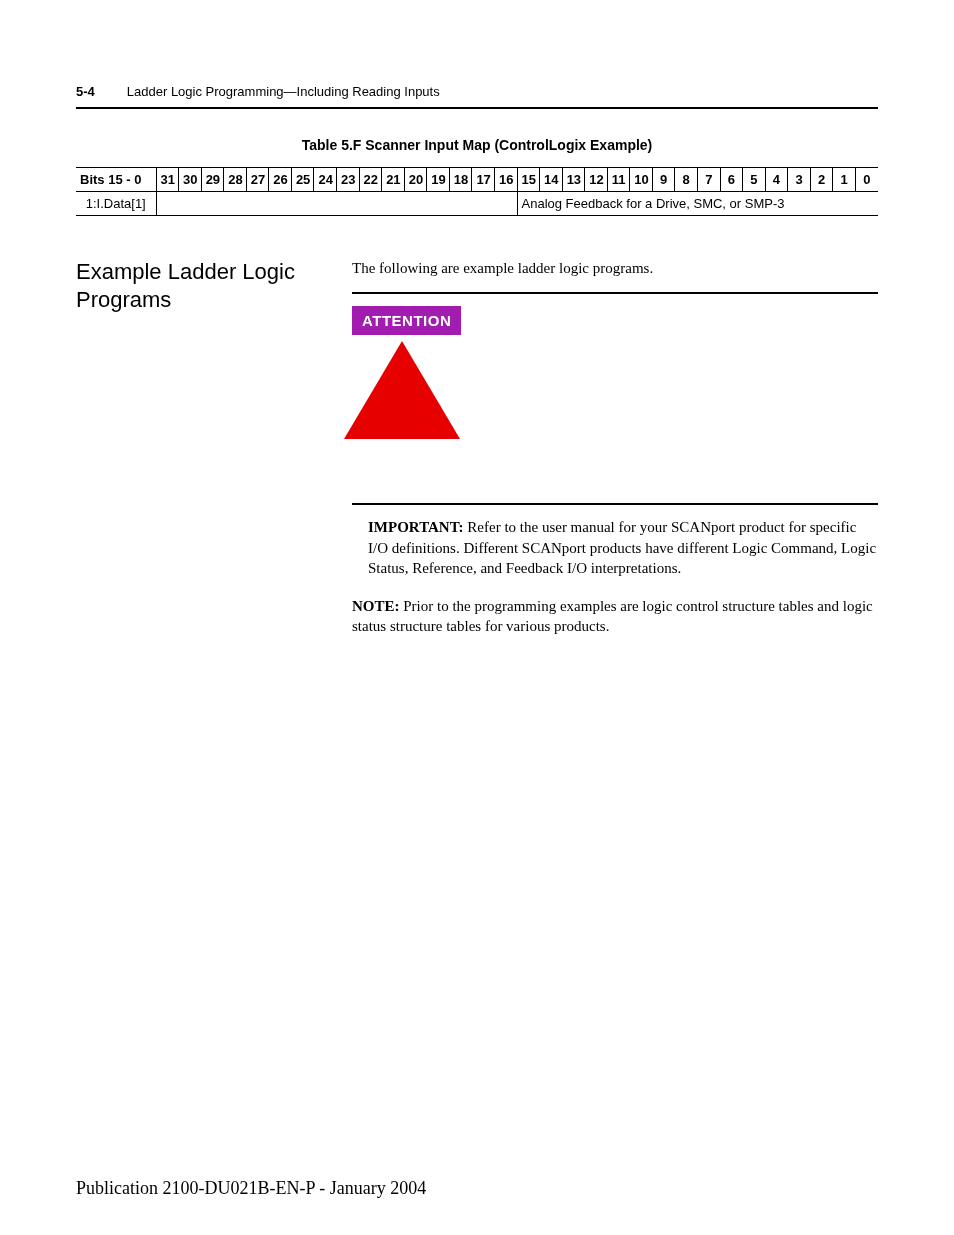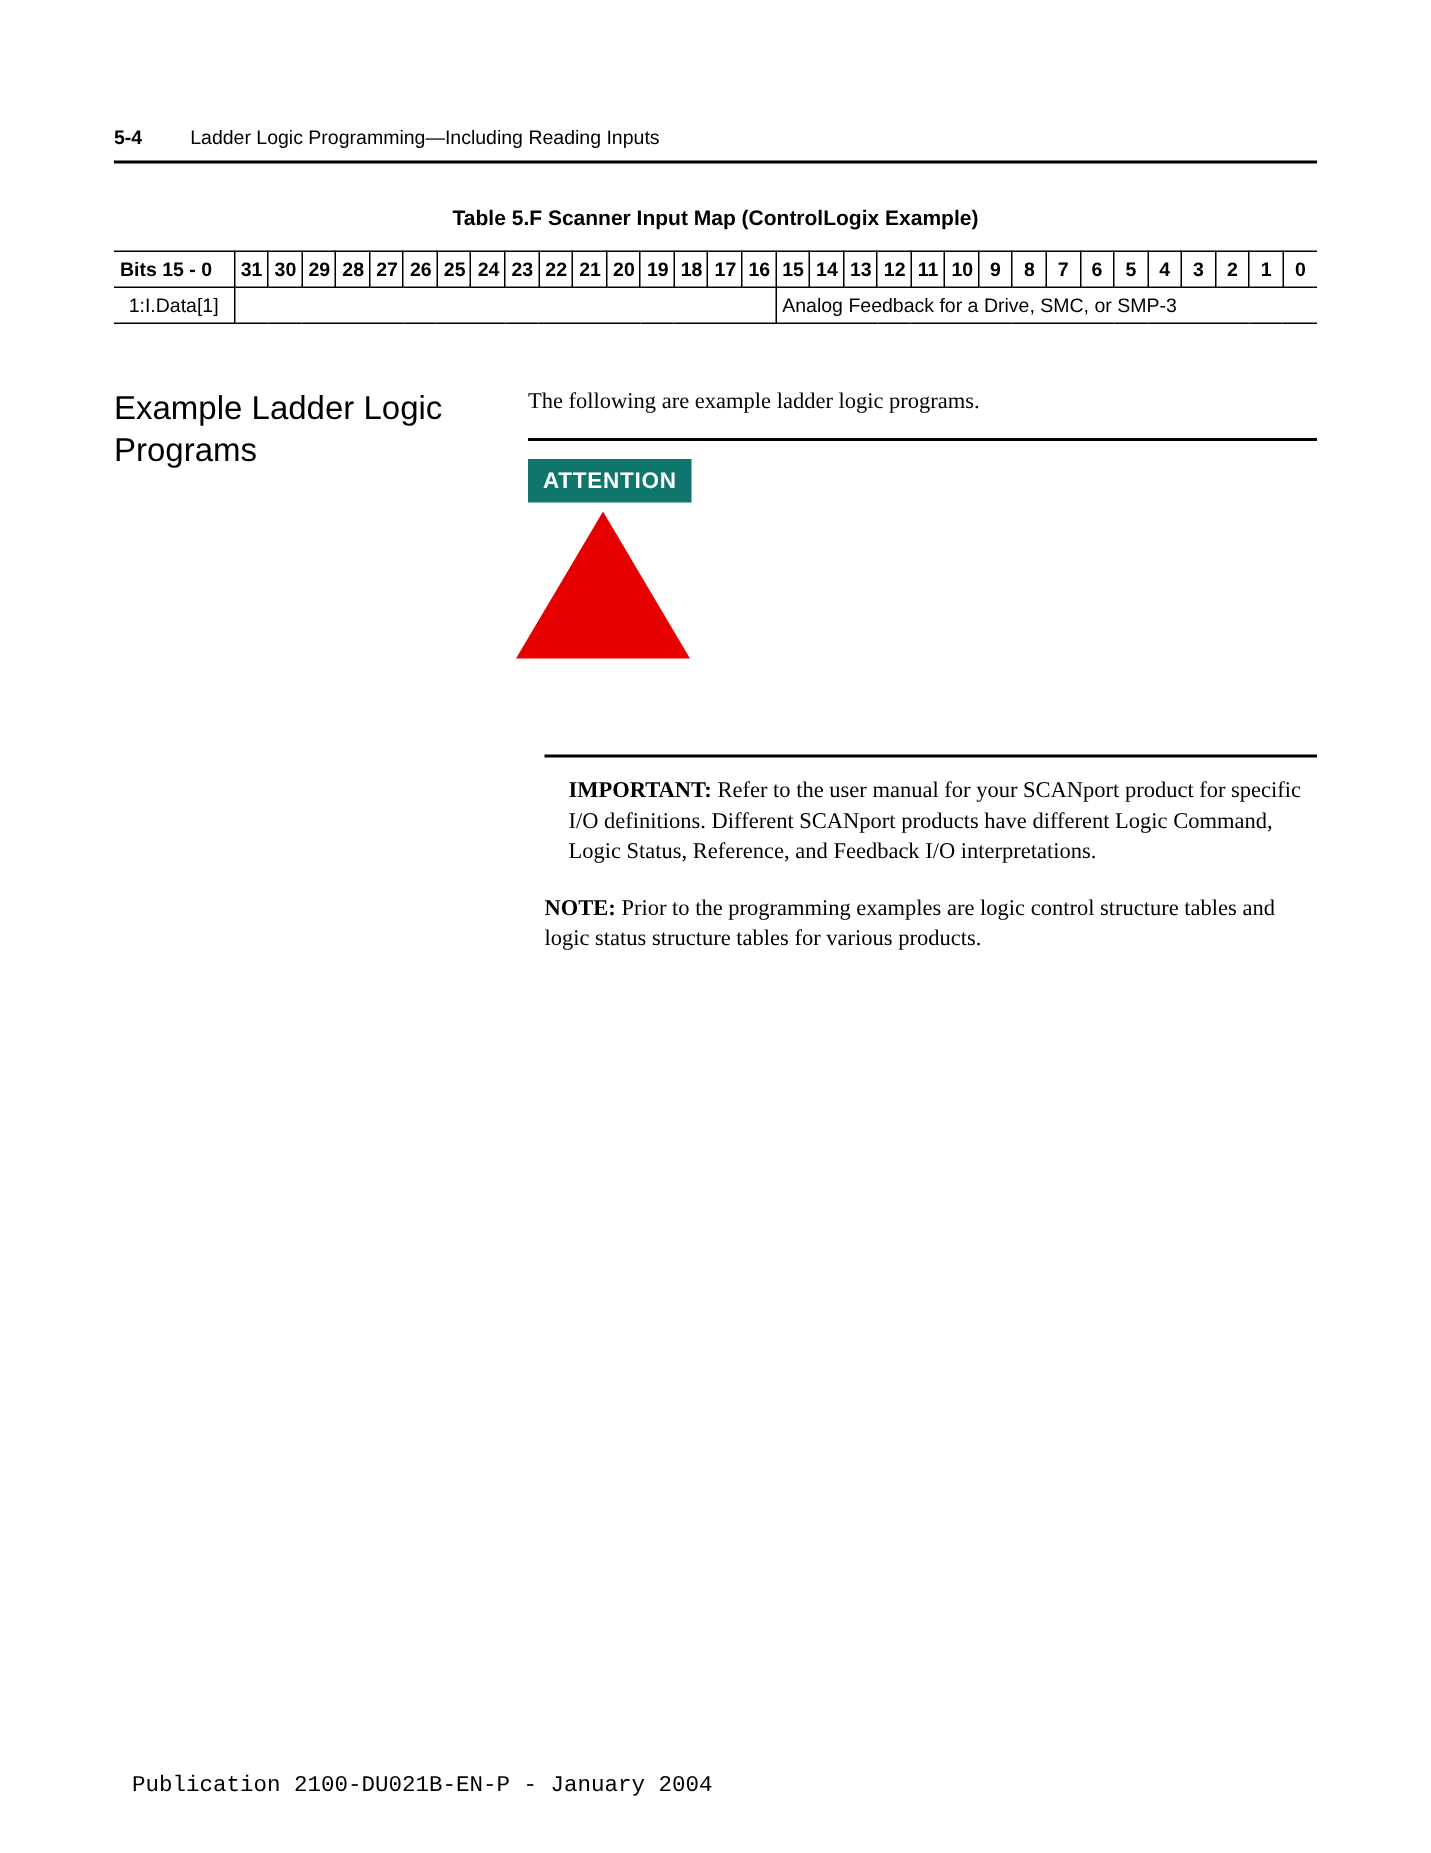--- a/index.html
+++ b/index.html
@@ -17,26 +17,26 @@
   table.bitmap .small { font-size: 12px; line-height: 1.15; }
   
   table.bitmap tr > *:first-child { border-left: none; }
   table.bitmap tr > *:last-child  { border-right: none; }
   table.bitmap tr:first-child > * { border-top: 1px solid #000; }
   .two-col { display: grid; grid-template-columns: 260px 1fr; column-gap: 16px; margin-top: 42px; }
   .side-heading { font-family: Arial, Helvetica, sans-serif; font-weight: normal; font-size: 22px; line-height: 1.25; }
   .body-serif { font-family: Georgia, 'Times New Roman', serif; font-size: 15px; line-height: 1.35; }
   .intro { margin-bottom: 14px; }
   .attention-wrap { margin-top: 6px; }
-  .attn-label { display: inline-block; background: #0f766e; color: #fff; font-family: Arial, Helvetica, sans-serif; font-weight: bold; font-size: 15px; letter-spacing: 0.5px; padding: 6px 10px; }
+  .attn-label { display: inline-block; background: #a21caf; color: #fff; font-family: Arial, Helvetica, sans-serif; font-weight: bold; font-size: 15px; letter-spacing: 0.5px; padding: 6px 10px; }
   .triangle { margin-top: 6px; width: 0; height: 0; border-left: 58px solid transparent; border-right: 58px solid transparent; border-bottom: 98px solid #e60000; margin-left: -8px; }
-  .important-block { margin-top: 64px; padding-left: 16px; margin-left: 11px; }
+  .important-block { margin-top: 64px; padding-left: 16px; }
   .important-block p { margin-bottom: 10px; }
   .thin-rule { border: none; border-top: 2px solid #000; margin: 0 0 12px 0; }
-  .footer { position: absolute; bottom: 36px; left: 88px; font-family: Liberation Mono, monospace; font-size: 15px; }
+  .footer { position: absolute; bottom: 36px; left: 76px; font-family: Liberation Serif, serif; font-size: 18px; }
 </style>
 </head>
 <body>
 
 <div class="page">
 
   <div class="header-line">
     <span class="pg">5-4</span>
     <span>Ladder Logic Programming—Including Reading Inputs</span>
   </div>

